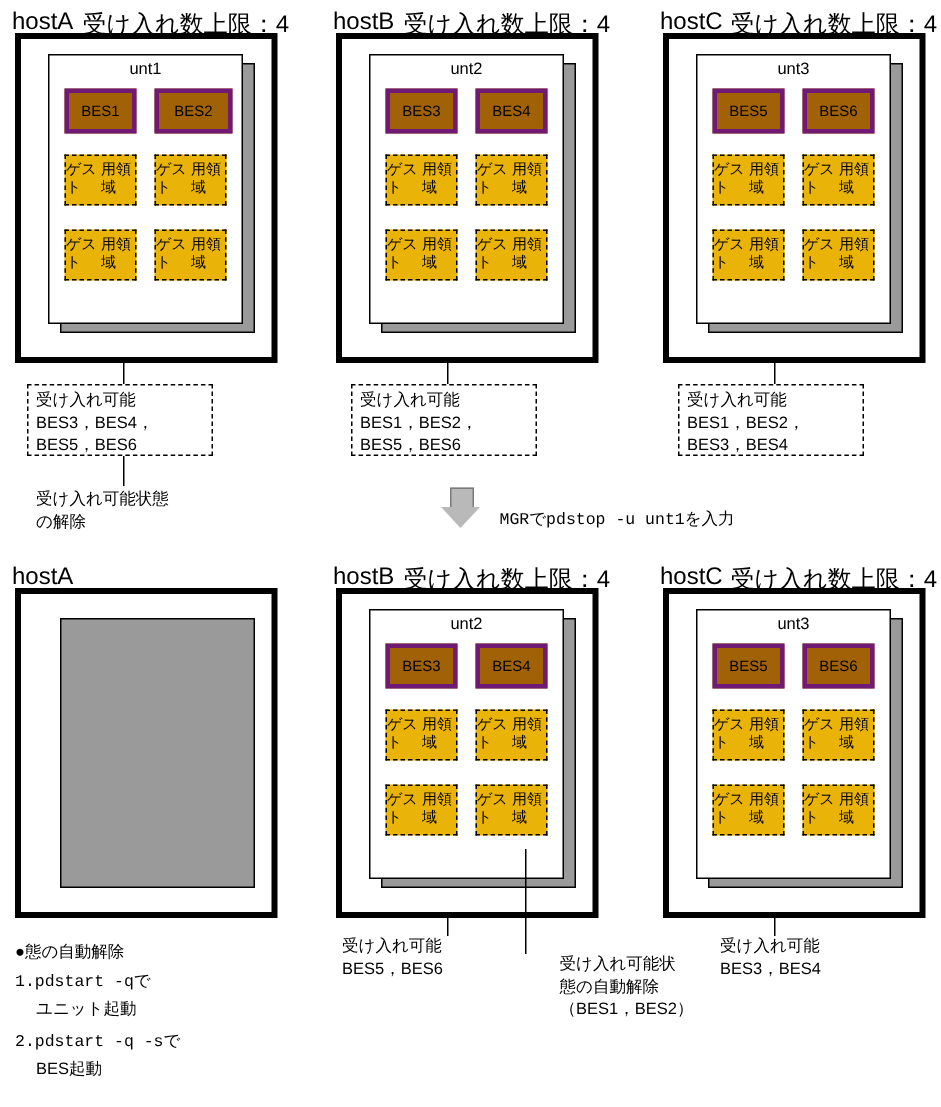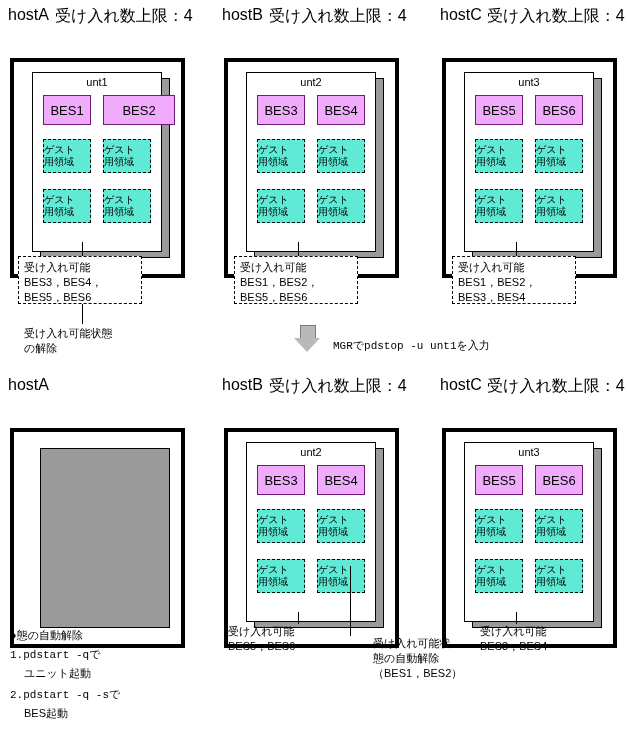--- a/index.html
+++ b/index.html
@@ -15,21 +15,20 @@
   .abs{position:absolute;}
 
   
   .hostlabel{font-size:16px;white-space:nowrap;}
 
   
   .hostbox{
     border:4px solid #000;
     background:#ffffff;
     box-sizing:border-box;
-    margin-top:36px;
   }
   .unitshadow{
     position:absolute;
     background:#9a9a9a;
     border:1px solid #000;
     box-sizing:border-box;
   }
   .unitface{
     position:absolute;
     background:#ffffff;
@@ -39,33 +38,33 @@
   .unittitle{
     position:absolute;
     left:0;right:0;top:3px;
     text-align:center;
     font-size:11px;
   }
 
   
   .bes{
     position:absolute;
-    border:1px solid #701a75;
-    background:#f0abfc;
+    border:3px solid #701a75;
+    background:#a16207;
     box-sizing:border-box;
     display:flex;align-items:center;justify-content:center;
-    font-size:13px;
+    font-size:10px;
   }
   
   .guest{
     position:absolute;
     border:1px dashed #000;
-    background:#5eead4;
-    box-sizing:border-box;
-    display:flex;flex-direction:column;justify-content:center;
+    background:#eab308;
+    box-sizing:border-box;
+    display:flex;flex-direction:row;align-items:center;justify-content:center;
     font-size:10px;
     line-height:12px;
   }
 
   
   .note{
     position:absolute;
     border:1px dashed #000;
     background:#fff;
     box-sizing:border-box;
@@ -121,21 +120,21 @@
 <div class="abs hostlabel" style="left:440px;top:6px;">hostC</div>
 <div class="abs hostlabel" style="left:487px;top:6px;">受け入れ数上限：4</div>
 
 <div class="abs hostbox" style="left:10px;top:22px;width:175px;height:220px;">
 
   <div class="unitshadow abs" style="left:26px;top:16px;width:130px;height:180px;"></div>
   <div class="unitface abs" style="left:18px;top:10px;width:130px;height:180px;">
     <div class="unittitle">unt1</div>
 
     <div class="bes" style="left:10px;top:22px;width:48px;height:30px;">BES1</div>
-    <div class="bes" style="left:70px;top:22px;width:72px;height:30px;">BES2</div>
+    <div class="bes" style="left:70px;top:22px;width:52px;height:30px;">BES2</div>
 
     <div class="guest" style="left:10px;top:66px;width:48px;height:34px;">
       <span>ゲスト</span>
       <span>用領域</span>
     </div>
     <div class="guest" style="left:70px;top:66px;width:48px;height:34px;">
       <span>ゲスト</span>
       <span>用領域</span>
     </div>
     <div class="guest" style="left:10px;top:116px;width:48px;height:34px;">

